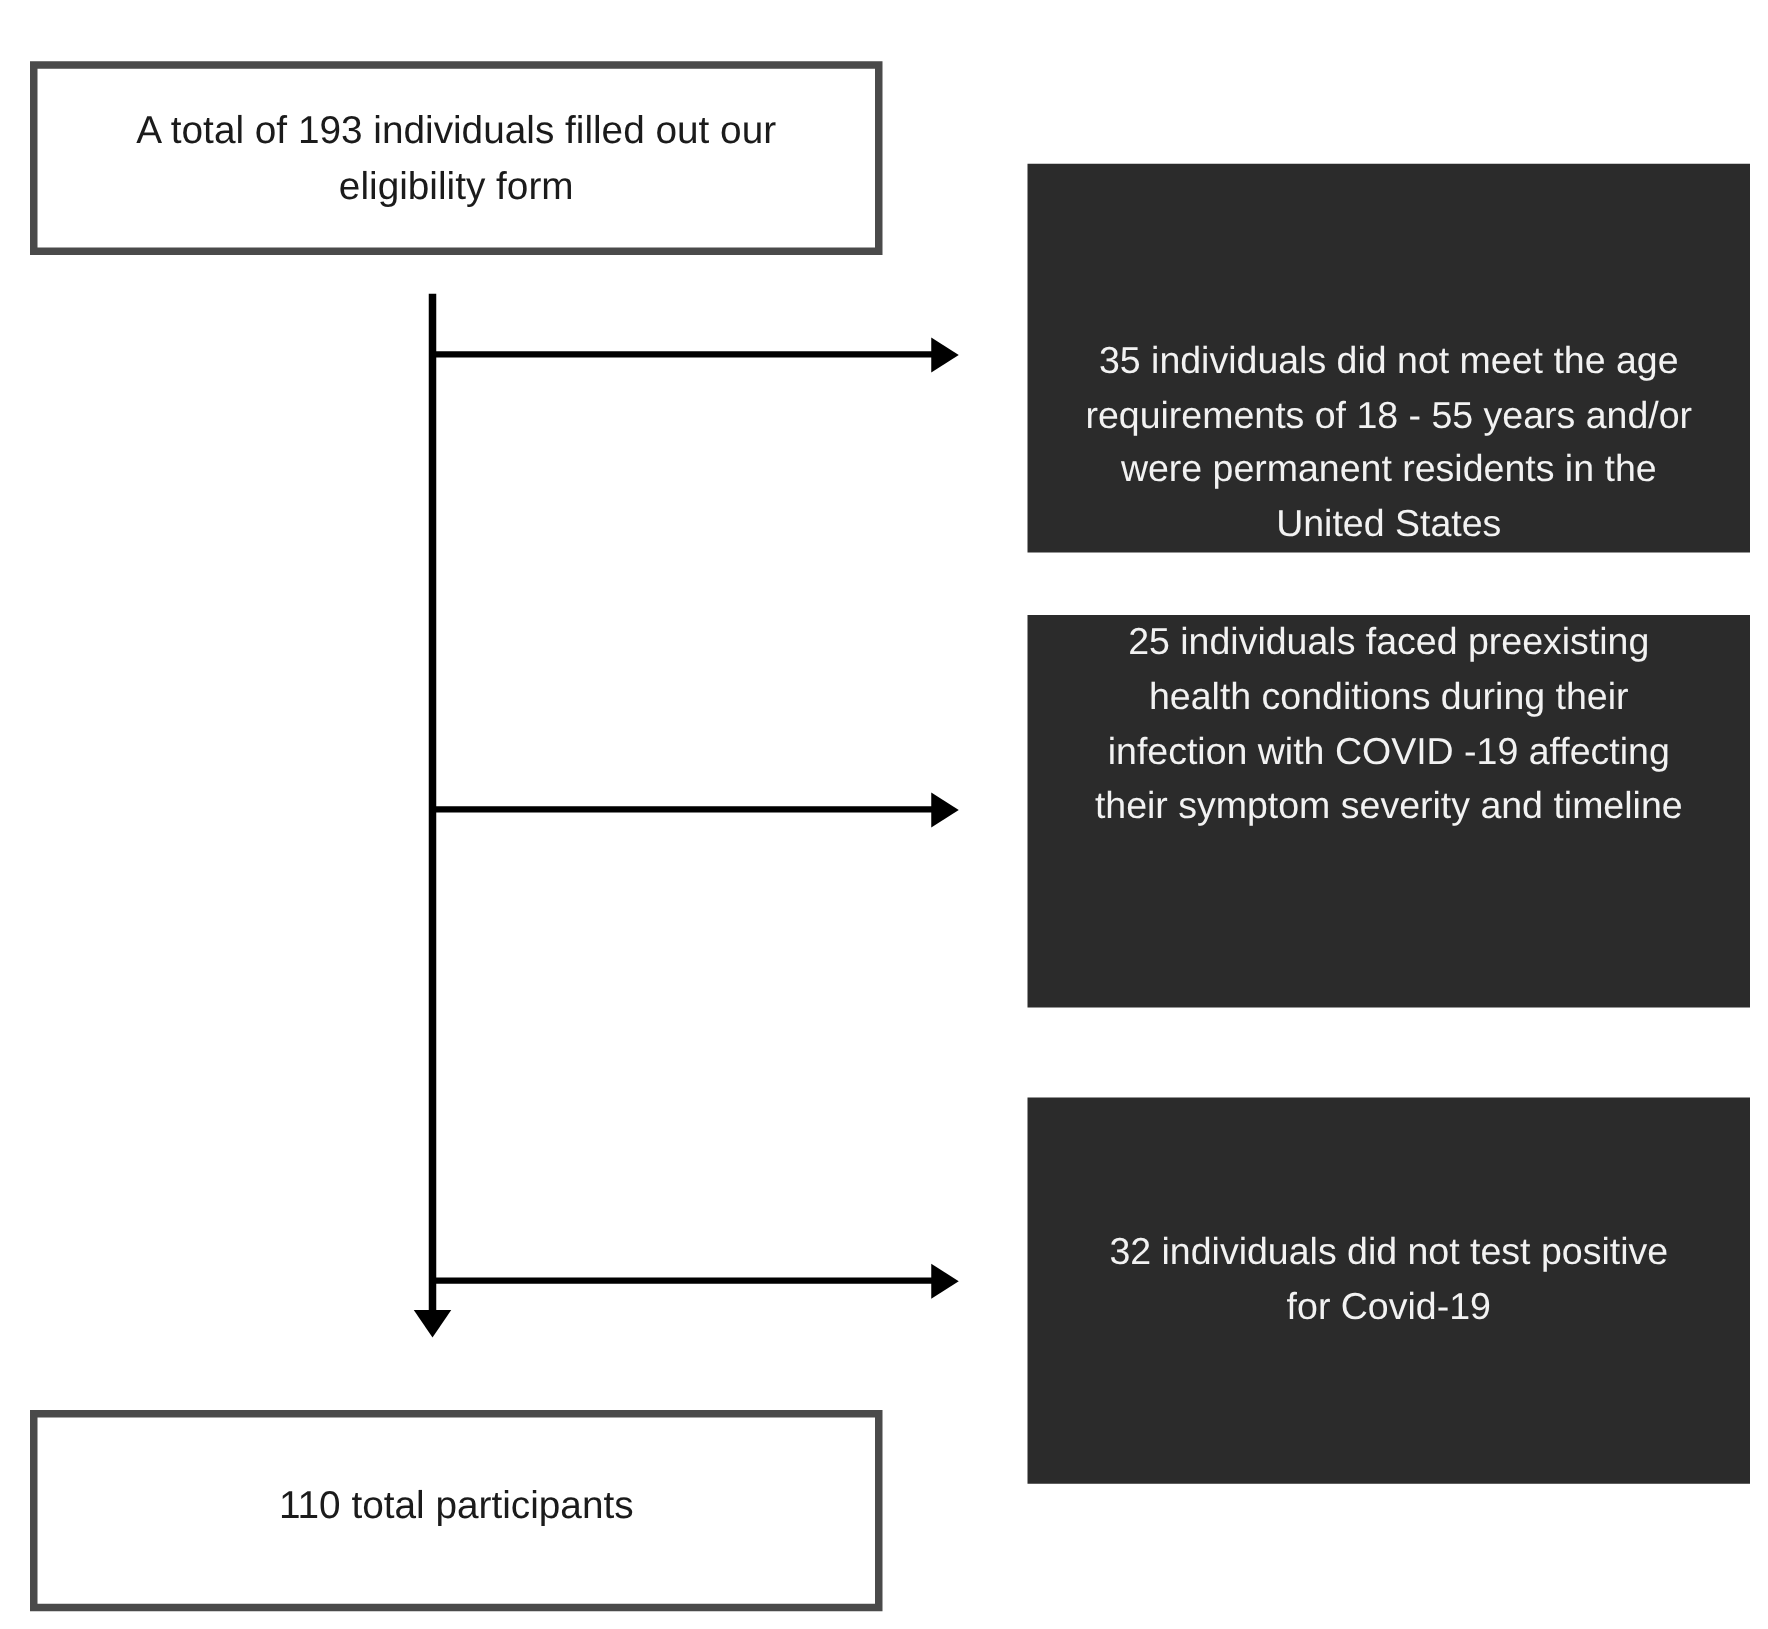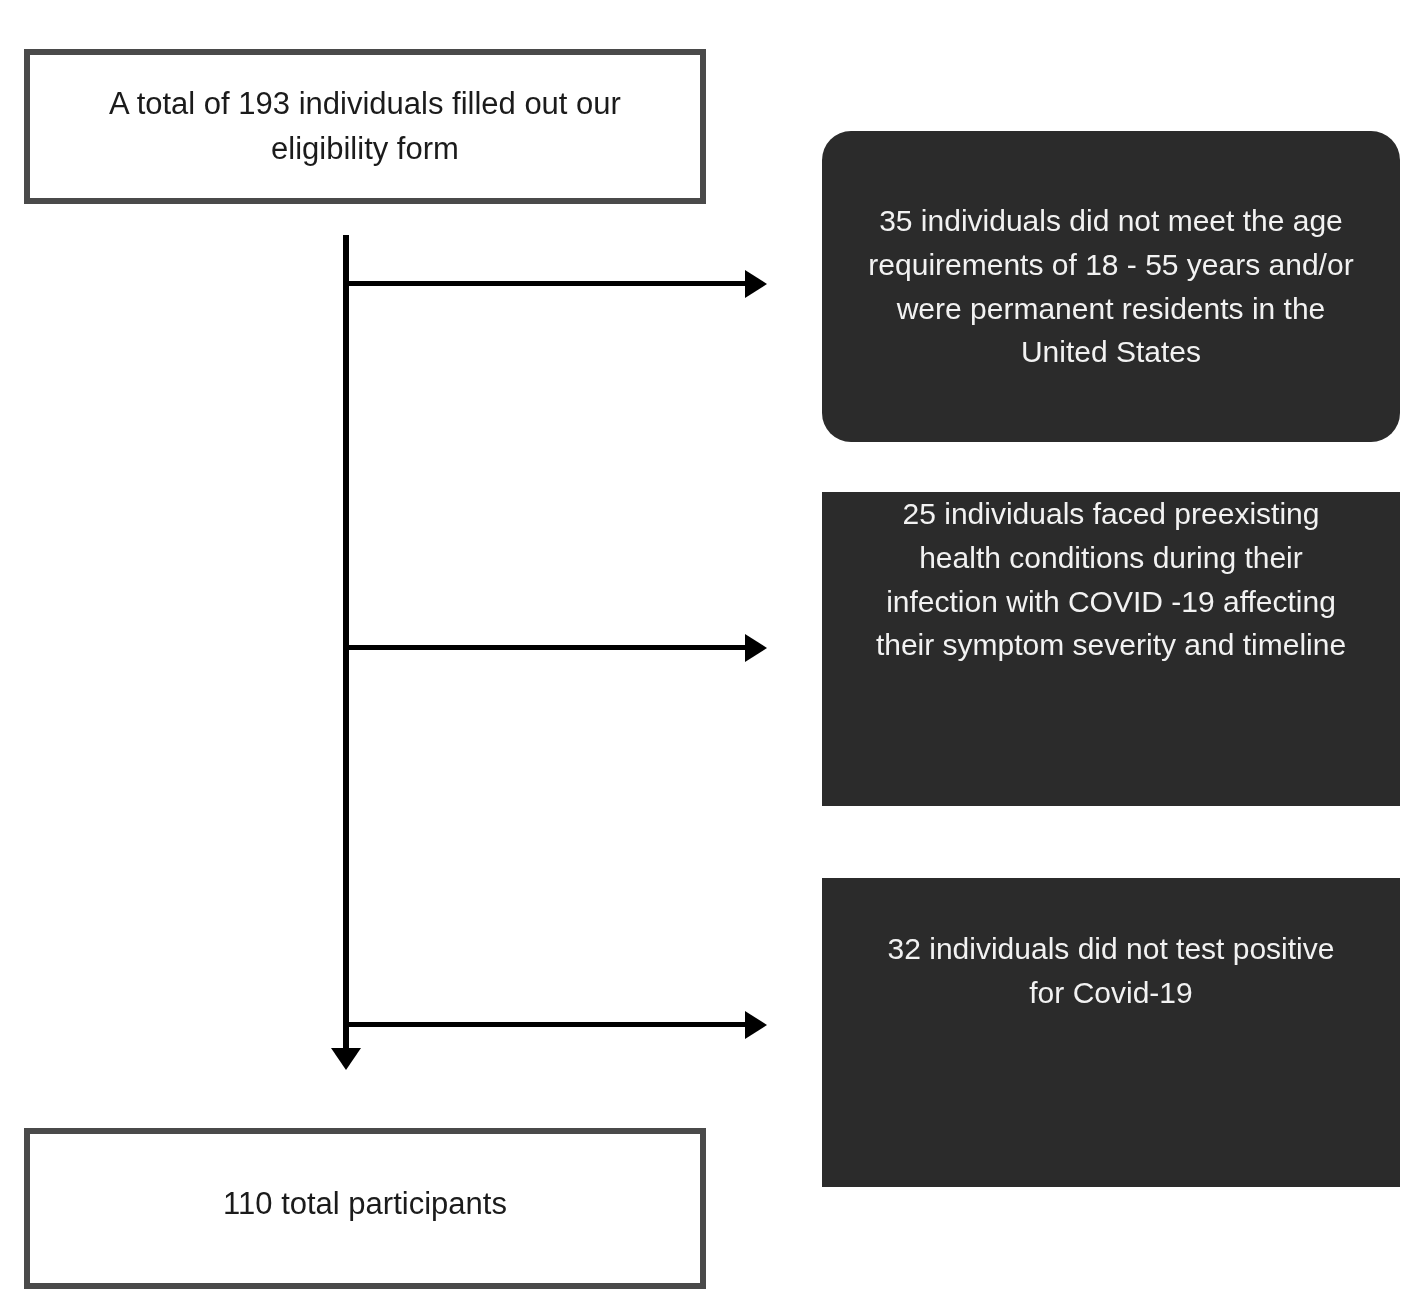--- a/index.html
+++ b/index.html
@@ -68,37 +68,36 @@
     line-height: 1.46;
     text-align: center;
     width: 84%;
   }
 
   #box-excluded-age {
     left: 822px;
     top: 131px;
     width: 578px;
     height: 311px;
-    align-items: center;
-    border-radius: 29px;
+    align-items: flex-end;
   }
   #box-excluded-health {
     left: 822px;
     top: 492px;
     width: 578px;
     height: 314px;
     align-items: flex-start;
   }
   #box-excluded-negative {
     left: 822px;
     top: 878px;
     width: 578px;
     height: 309px;
     align-items: flex-start;
-    padding-top: 49px;
+    padding-top: 102px;
   }
 
   
   .vline {
     position: absolute;
     background: #000000;
   }
   #trunk-line {
     left: 343px;
     top: 235px;

